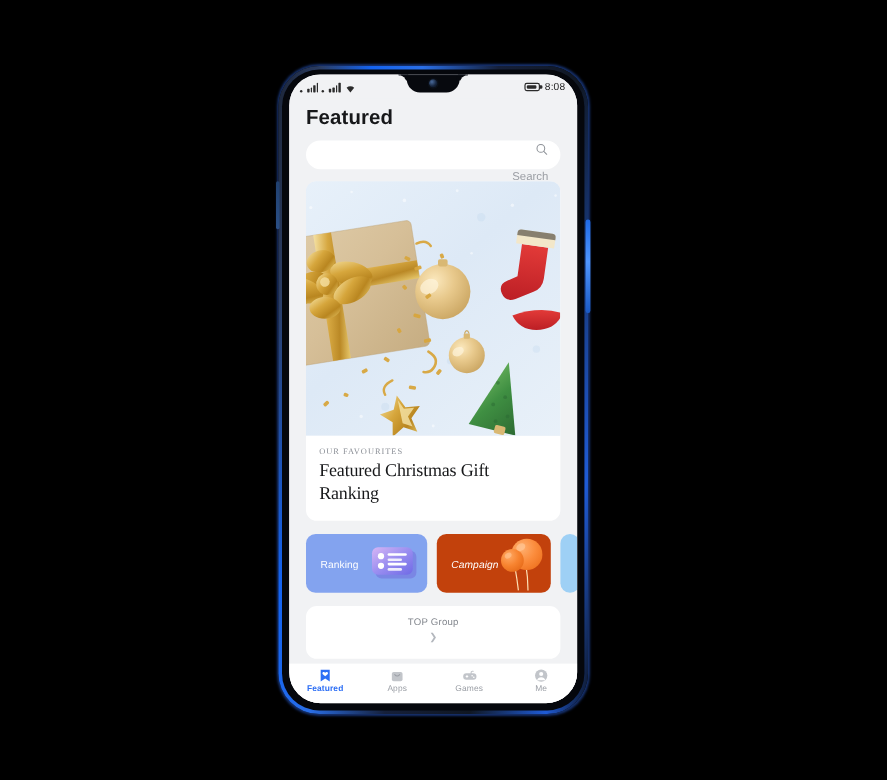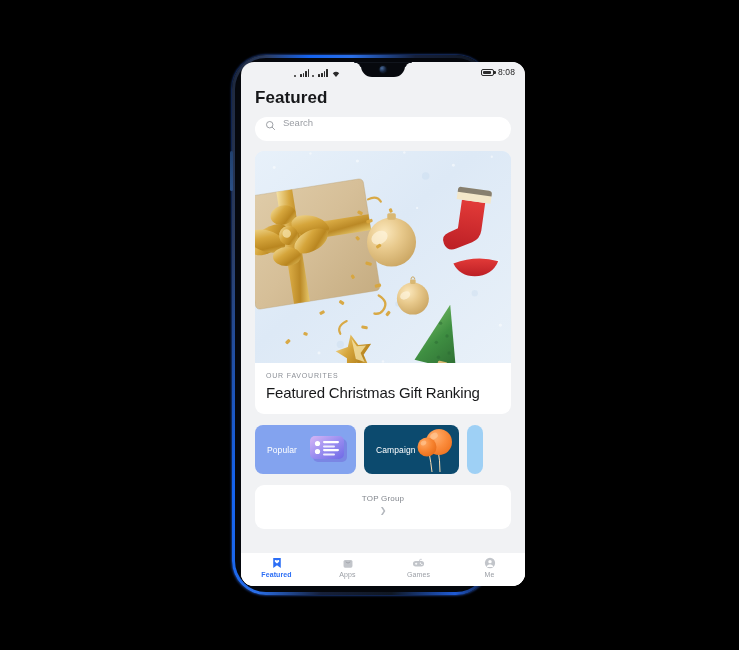--- a/index.html
+++ b/index.html
@@ -26,21 +26,21 @@
     background:linear-gradient(180deg,#1f6ae6,#4f96ff 45%,#1a59c4);
   }
   .vol-btn{
     position:absolute;left:-2px;top:96px;width:3px;height:40px;border-radius:2px;
     background:linear-gradient(180deg,#20406f,#2a4f86);
   }
 
   
   .screen{
     position:absolute;left:241px;top:62px;width:240px;height:524px;
-    border-radius:13px;overflow:hidden;background:#f1f2f4;padding-left:44px;
+    border-radius:26px;overflow:hidden;background:#f1f2f4;
   }
   .notch{
     position:absolute;left:50%;top:0;transform:translateX(-50%);
     width:44px;height:15px;background:#07090e;
     border-bottom-left-radius:11px;border-bottom-right-radius:11px;
     z-index:40;
   }
   .notch::before,.notch::after{
     content:"";position:absolute;top:0;width:8px;height:8px;background:transparent;
   }
@@ -81,26 +81,26 @@
   .clock{font-size:8.5px;color:#1c1c1c;letter-spacing:.1px;}
 
   
   .app{position:absolute;left:0;right:0;top:20px;bottom:0;background:#f1f2f4;overflow:hidden;}
   .page-title{
     font-size:17px;font-weight:600;color:#17181a;letter-spacing:.1px;
     padding:6px 14px 9px;
   }
   .searchbar{
     margin:0 14px 10px;height:24px;background:#fff;border-radius:12px;
-    display:flex;align-items:flex-start;gap:7px;padding:0 10px;
+    display:flex;align-items:flex-end;gap:7px;padding:0 10px;flex-direction:column;
   }
   .search-ph{font-size:9.5px;color:#9a9da3;}
 
   .card{
-    margin:0 14px;background:#fff;border-radius:9px;overflow:hidden;
+    margin:0 14px;background:#fff;border-radius:9px;overflow:hidden;font-family:Liberation Serif, serif;
   }
   .hero{position:relative;width:100%;height:212px;overflow:hidden;background:#dfeaf6;}
   .hero svg{display:block;width:100%;height:100%;}
   .card-body{padding:9px 11px 12px;}
   .kicker{font-size:7px;color:#8b8f96;letter-spacing:.8px;font-weight:400;}
   .headline{
     margin-top:4px;font-size:15px;line-height:1.28;color:#17181a;font-weight:400;
     letter-spacing:-.15px;
   }
 
@@ -109,21 +109,21 @@
   }
   .tile{
     position:relative;height:49px;border-radius:8px;overflow:hidden;flex:0 0 auto;
     display:flex;align-items:center;
   }
   .tile-label{
     font-size:8.5px;color:#fff;padding-left:12px;position:relative;z-index:3;
     letter-spacing:.1px;
   }
   .tile-cat{width:101px;background:#83a3ef;}
-  .tile-camp{width:95px;background:#0c4a6e;}
+  .tile-camp{width:95px;background:#c2410c;font-style:italic;}
   .tile-peek{width:16px;background:#9ed0f5;}
   .tile-art{position:absolute;right:2px;top:0;bottom:0;width:52px;z-index:2;}
   .tile-art svg{display:block;width:100%;height:100%;}
 
   .card2{margin:11px 14px 0;background:#fff;border-radius:9px;padding:9px 11px 14px;}
   .group-row{display:flex;align-items:center;gap:4px;flex-direction:column;}
   .group-label{font-size:8px;color:#82868d;letter-spacing:.2px;}
   .chev{color:#b3b7bd;font-size:8px;line-height:1;}
   .group-title{margin-top:5px;font-size:15px;font-weight:700;color:#15161a;letter-spacing:-.2px;}
 
@@ -342,21 +342,21 @@
         </div>
         <div class="card-body">
           <div class="kicker">OUR FAVOURITES</div>
           <div class="headline">Featured Christmas Gift Ranking</div>
         </div>
       </div>
 
       <div class="tiles">
 
         <div class="tile tile-cat">
-          <span class="tile-label">Popular</span>
+          <span class="tile-label">Ranking</span>
           <span class="tile-art">
             <svg viewBox="0 0 52 49">
               <defs>
                 <linearGradient id="lcg" x1="0" y1="0" x2="1" y2="1">
                   <stop offset="0" stop-color="#d7b6f5"></stop>
                     <stop offset="0.5" stop-color="#9a8ef0"></stop>
                   <stop offset="1" stop-color="#6f6ae6"></stop>
                 </linearGradient>
               </defs>
               <rect x="11" y="14" width="34" height="23" rx="5" fill="#6f63d8" opacity="0.45"></rect>

